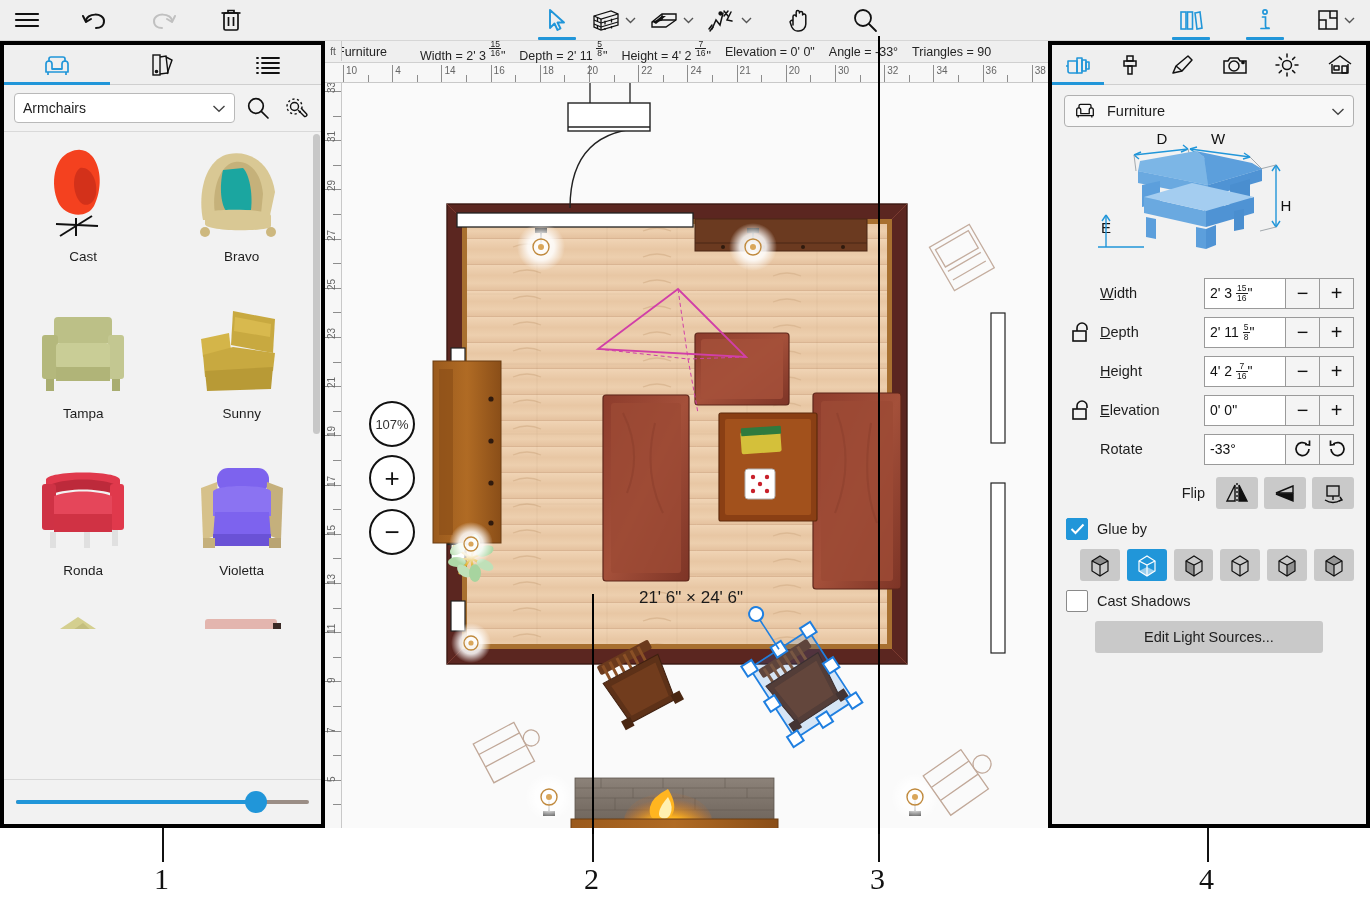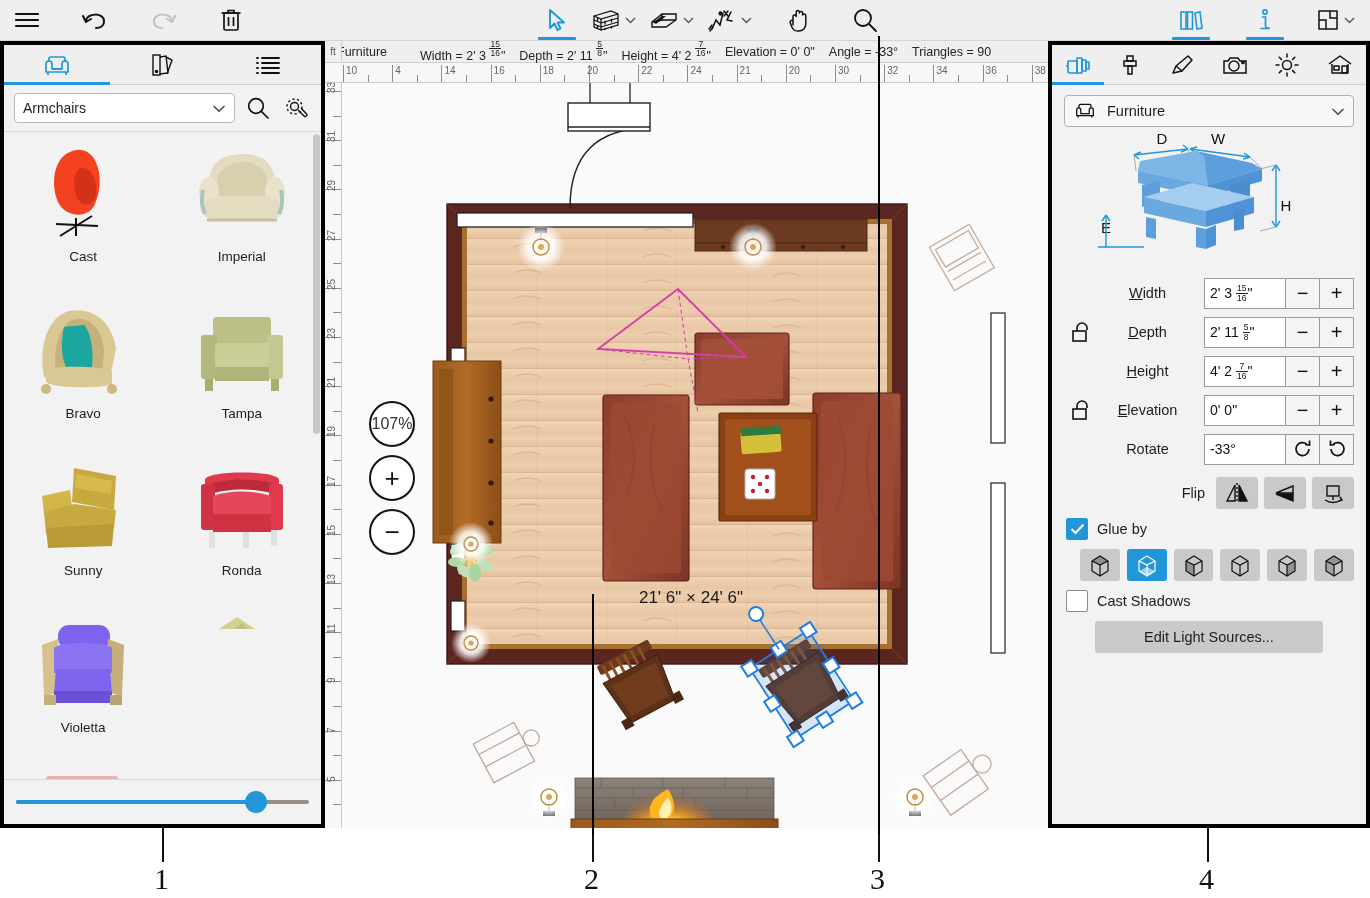--- a/index.html
+++ b/index.html
@@ -98,42 +98,42 @@
     position:absolute; left:0; top:42px; width:17px; height:745px;
     background:#f7f7f7; border-right:1px solid #c9c9c9; overflow:hidden;
   }
   .rtick { position:absolute; background:#8d8d8d; }
   .rlabel { position:absolute; font-size:10px; color:#666; }
   .plan-area { position:absolute; left:18px; top:42px; right:0; bottom:0; background:#fafafa; overflow:hidden;}
   .zoom-ctl { position:absolute; left:348px; top:360px; width:48px; }
   .zcirc {
     width:46px; height:46px; border:2px solid #111; border-radius:50%;
     background:#fff; display:flex; align-items:center; justify-content:center;
-    font-size:16px; color:#333; margin-bottom:8px;
+    font-size:13px; color:#333; margin-bottom:8px;
   }
   .zcirc.big { font-size:26px; color:#111; }
 
   
   .right-panel {
     position:absolute; left:1048px; top:41px; width:322px; height:787px;
     border:4px solid #000; background:#f2f2f2; display:flex; flex-direction:column;
   }
   .rp-tabs { height:40px; background:#efefef; border-bottom:1px solid #cfcfcf; display:flex; }
   .rp-tab { flex:1; display:flex; align-items:center; justify-content:center; position:relative; }
   .rp-tab.sel::after { content:""; position:absolute; left:0; right:0; bottom:-1px; height:3px; background:#2196d9; }
   .rp-body { flex:1; padding:10px 12px 0 12px; }
   .rp-select {
     height:32px; background:#f8f8f8; border:1px solid #b0b0b0; border-radius:4px;
     display:flex; align-items:center; padding:0 8px; gap:10px; font-size:14.5px; color:#1d1d1d;
   }
   .rp-select .grow { flex:1; }
   .dim-figure { height:150px; display:flex; align-items:center; justify-content:center; position:relative;}
   .field-row { display:flex; align-items:center; margin-bottom:7px; height:32px; }
   .lockcol { width:36px; display:flex; align-items:center; justify-content:center; }
-  .flabel { flex:1; text-align:center; padding-right:9px; font-size:14.5px; color:#1d1d1d; }
+  .flabel { flex:1; text-align:left; padding-right:9px; font-size:14.5px; color:#1d1d1d; }
   .fbox {
     width:82px; height:31px; background:#fff; border:1px solid #9a9a9a;
     display:flex; align-items:center; padding-left:5px; font-size:14px; color:#111;
   }
   .stepbtn {
     width:34px; height:31px; background:#f4f4f4; border:1px solid #9a9a9a; border-left:none;
     display:flex; align-items:center; justify-content:center; font-size:20px; color:#111;
   }
   .chk-row { display:flex; align-items:center; gap:9px; margin:9px 0 9px 2px; }
   .chkbox { width:22px; height:22px; border:1.5px solid #8a8a8a; background:#fff; border-radius:2px; }
@@ -380,35 +380,20 @@
             <g stroke="#111" stroke-width="2">
                   <line x1="48" y1="78" x2="48" y2="96"></line>
                   <line x1="28" y1="84" x2="70" y2="86"></line>
                   <line x1="32" y1="96" x2="64" y2="76"></line>
                 </g>
           </svg>
         </div>
         <div class="cat-label">Cast</div>
       </div>
 
-      <div class="cat-cell">
-        <div class="cat-thumb">
-          <svg width="110" height="108" viewBox="0 0 110 108">
-            <path d="M22 44 C22 22 36 14 56 14 C76 14 88 24 88 44 L88 62 L22 64 Z" fill="#e4dcc0"></path>
-            <path d="M30 40 C34 26 46 22 56 22 C68 22 80 28 80 42 L80 56 L30 56 Z" fill="#d8cfae"></path>
-            <ellipse cx="22" cy="52" rx="10" ry="15" fill="#e9e2c9"></ellipse>
-            <ellipse cx="88" cy="52" rx="10" ry="15" fill="#e9e2c9"></ellipse>
-            <path d="M18 62 C18 54 92 54 92 62 L92 76 C92 82 18 82 18 76 Z" fill="#e4dcc0"></path>
-            <path d="M16 50 q-3 14 2 24" fill="none" stroke="#a9c4b8" stroke-width="4"></path>
-            <path d="M94 50 q3 14 -2 24" fill="none" stroke="#a9c4b8" stroke-width="4"></path>
-            <path d="M20 80 h70" stroke="#c9bf9a" stroke-width="3"></path>
-          </svg>
-        </div>
-        <div class="cat-label">Imperial</div>
-      </div>
 
       <div class="cat-cell">
         <div class="cat-thumb">
           <svg width="110" height="108" viewBox="0 0 110 108">
             <path d="M16 80 C10 50 20 18 42 14 C64 10 84 24 88 52 L82 80 Z" fill="#d9c894"></path>
             <path d="M28 74 C24 48 34 24 48 22 C62 20 74 32 76 54 L74 74 Z" fill="#c5b17a"></path>
             <path d="M36 30 C32 48 34 66 40 72 L64 70 C66 52 62 34 56 28 Z" fill="#1ba6a0"></path>
             <path d="M18 74 C18 68 84 68 84 76 L84 86 C84 92 18 92 18 84 Z" fill="#d9c894"></path>
             <circle cx="18" cy="92" r="5" fill="#cdb87f"></circle>
                 <circle cx="84" cy="92" r="5" fill="#cdb87f"></circle>

